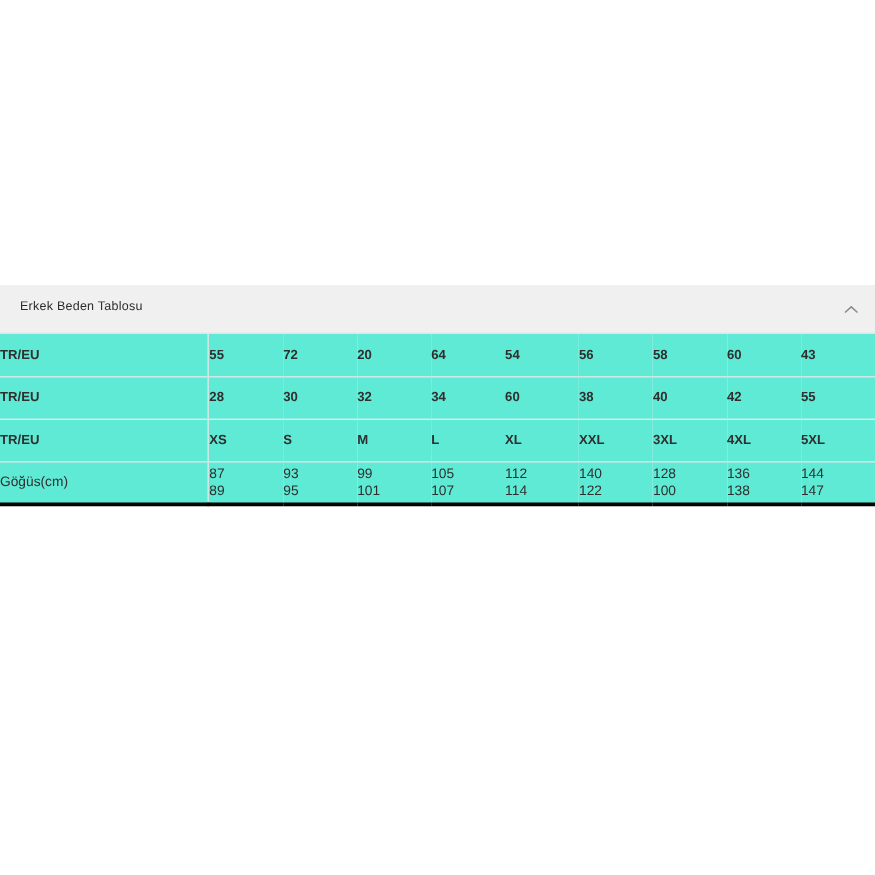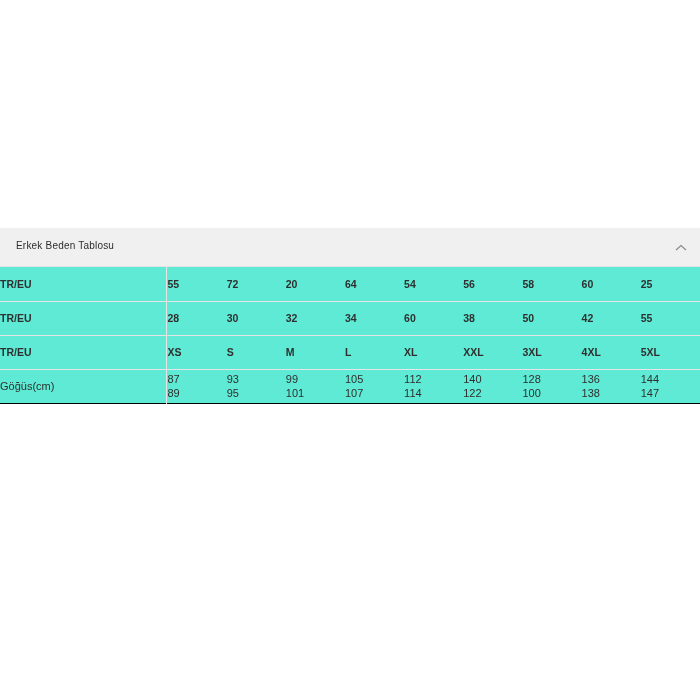--- a/index.html
+++ b/index.html
@@ -63,21 +63,21 @@
     padding: 0;
     vertical-align: middle;
     font-size: 11px;
     color: #2f2f2f;
     background: #5eead4;
   }
   .row-head {
     border-bottom: 1px solid #e6e6e6;
   }
   .row-measure {
-    border-bottom: 1px solid #000000;
+    border-bottom: 3px solid #000000;
     padding-left: 28px;
   }
   td.label {
     width: 166px;
     padding-left: 14px;
     color: #3a3a3a;
   }
   td.label.bold {
     font-weight: bold;
     font-size: 10.5px;
@@ -122,31 +122,31 @@
         <tr class="row-head">
           <td class="label bold">TR/EU</td>
           <td class="val bold sep-col">55</td>
           <td class="val bold">72</td>
           <td class="val bold">20</td>
           <td class="val bold">64</td>
           <td class="val bold">54</td>
           <td class="val bold">56</td>
           <td class="val bold">58</td>
           <td class="val bold">60</td>
-          <td class="val bold">25</td>
+          <td class="val bold">43</td>
         </tr>
         <tr class="row-head">
           <td class="label bold">TR/EU</td>
           <td class="val bold sep-col">28</td>
           <td class="val bold">30</td>
           <td class="val bold">32</td>
           <td class="val bold">34</td>
           <td class="val bold">60</td>
           <td class="val bold">38</td>
-          <td class="val bold">50</td>
+          <td class="val bold">40</td>
           <td class="val bold">42</td>
           <td class="val bold">55</td>
         </tr>
         <tr class="row-head">
           <td class="label bold">TR/EU</td>
           <td class="val bold sep-col">XS</td>
           <td class="val bold">S</td>
           <td class="val bold">M</td>
           <td class="val bold">L</td>
           <td class="val bold">XL</td>

